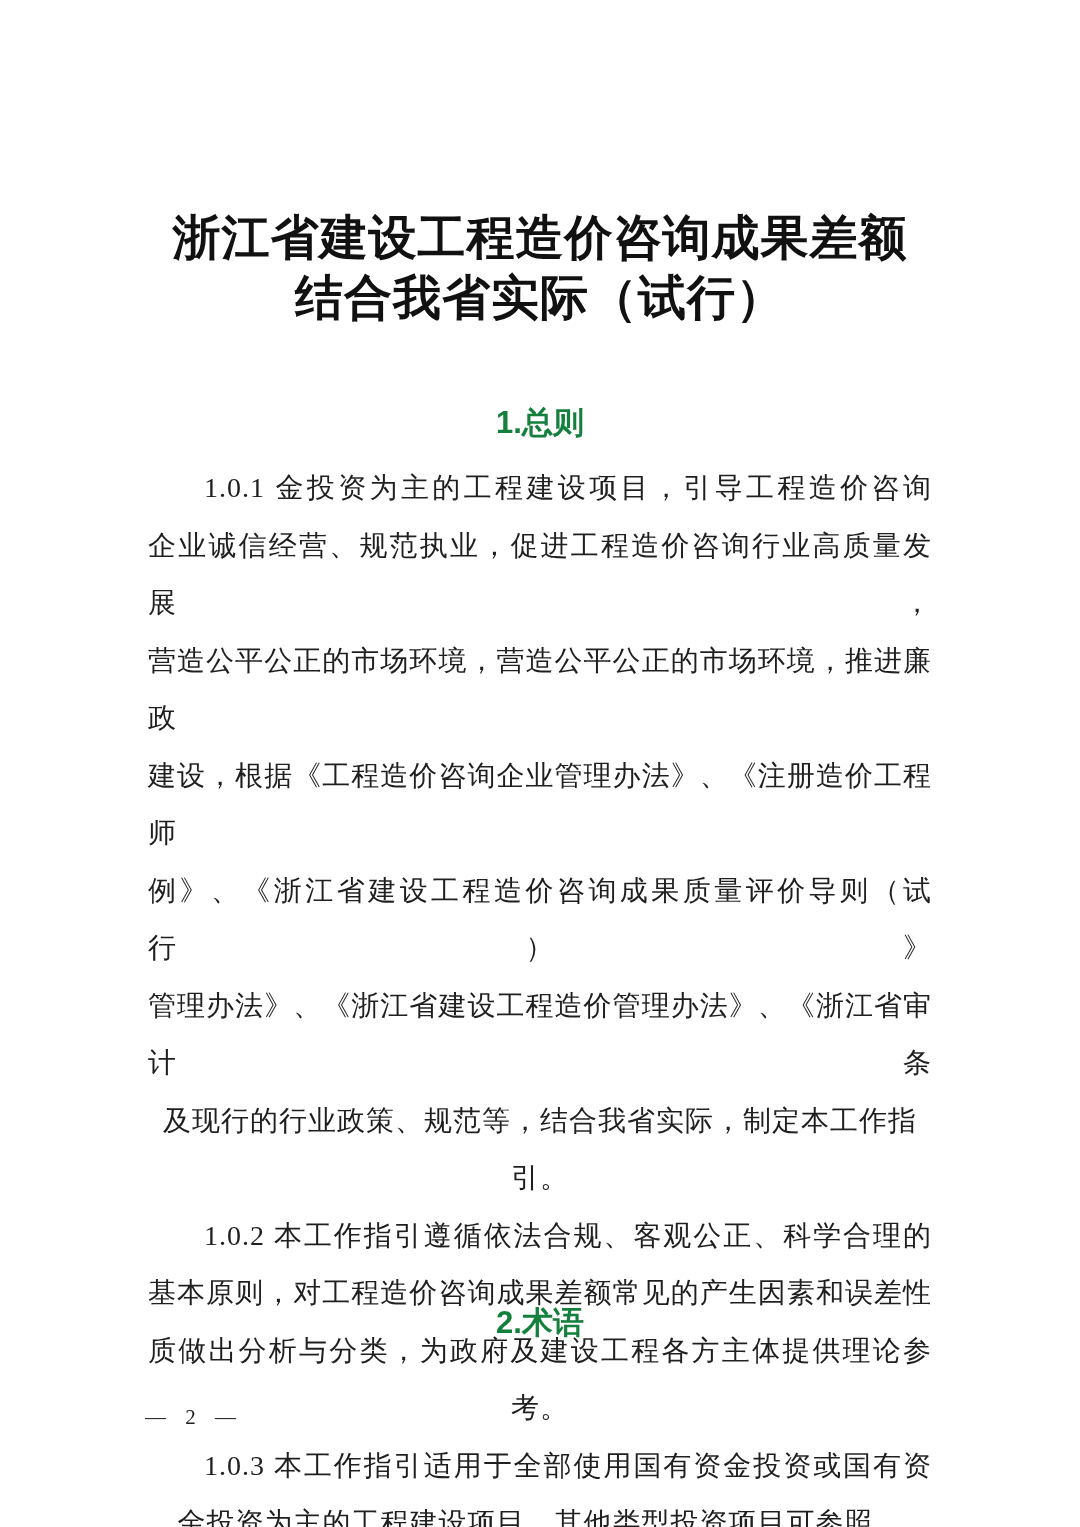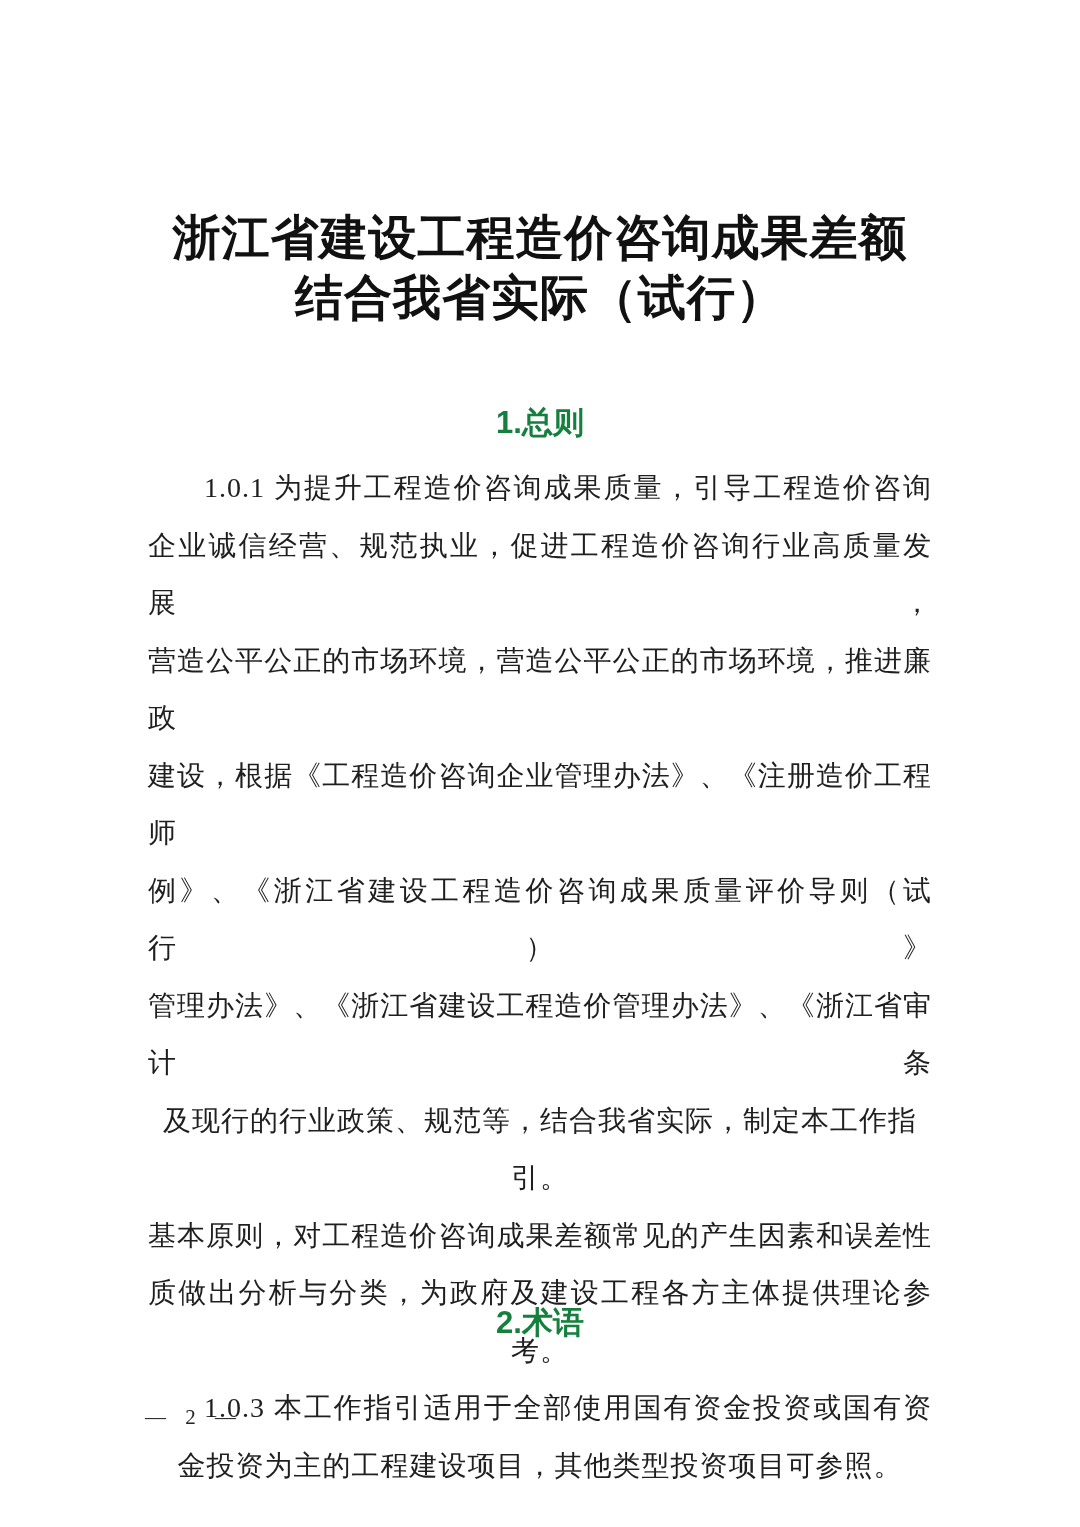--- a/index.html
+++ b/index.html
@@ -80,30 +80,31 @@
   <div class="doc-title">
     <div>浙江省建设工程造价咨询成果差额</div>
     <div>结合我省实际（试行）</div>
   </div>
 
   <div class="section-heading heading-zongze">1.总则</div>
 
   <div class="body-text">
 
     <div>
-      <div class="body-line indent">1.0.1 为提升工程造价咨询成果质量，引导工程造价咨询</div>
+      <div class="body-line indent">1.0.1 金投资为主的工程建设项目，引导工程造价咨询</div>
       <div class="body-line">企业诚信经营、规范执业，促进工程造价咨询行业高质量发展，</div>
       <div class="body-line">营造公平公正的市场环境，营造公平公正的市场环境，推进廉政</div>
       <div class="body-line">建设，根据《工程造价咨询企业管理办法》、《注册造价工程师</div>
       <div class="body-line">例》、《浙江省建设工程造价咨询成果质量评价导则（试行）》</div>
       <div class="body-line">管理办法》、《浙江省建设工程造价管理办法》、《浙江省审计条</div>
       <div class="body-line last">及现行的行业政策、规范等，结合我省实际，制定本工作指引。</div>
     </div>
 
     <div>
+      <div class="body-line indent">1.0.2 本工作指引遵循依法合规、客观公正、科学合理的</div>
       <div class="body-line">基本原则，对工程造价咨询成果差额常见的产生因素和误差性</div>
       <div class="body-line">质做出分析与分类，为政府及建设工程各方主体提供理论参</div>
       <div class="body-line last">考。</div>
     </div>
 
     <div>
       <div class="body-line indent">1.0.3 本工作指引适用于全部使用国有资金投资或国有资</div>
       <div class="body-line last">金投资为主的工程建设项目，其他类型投资项目可参照。</div>
     </div>
 

